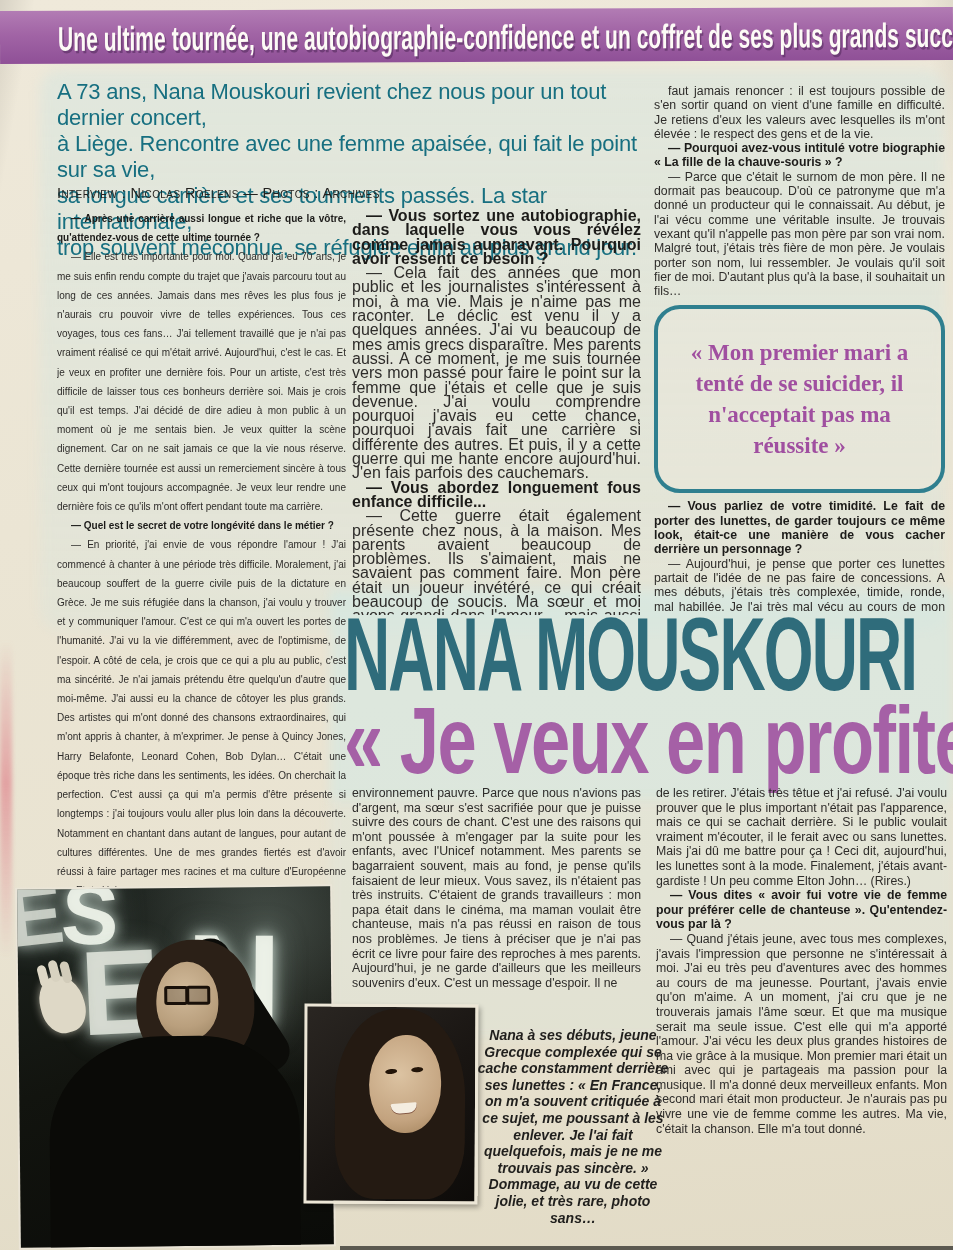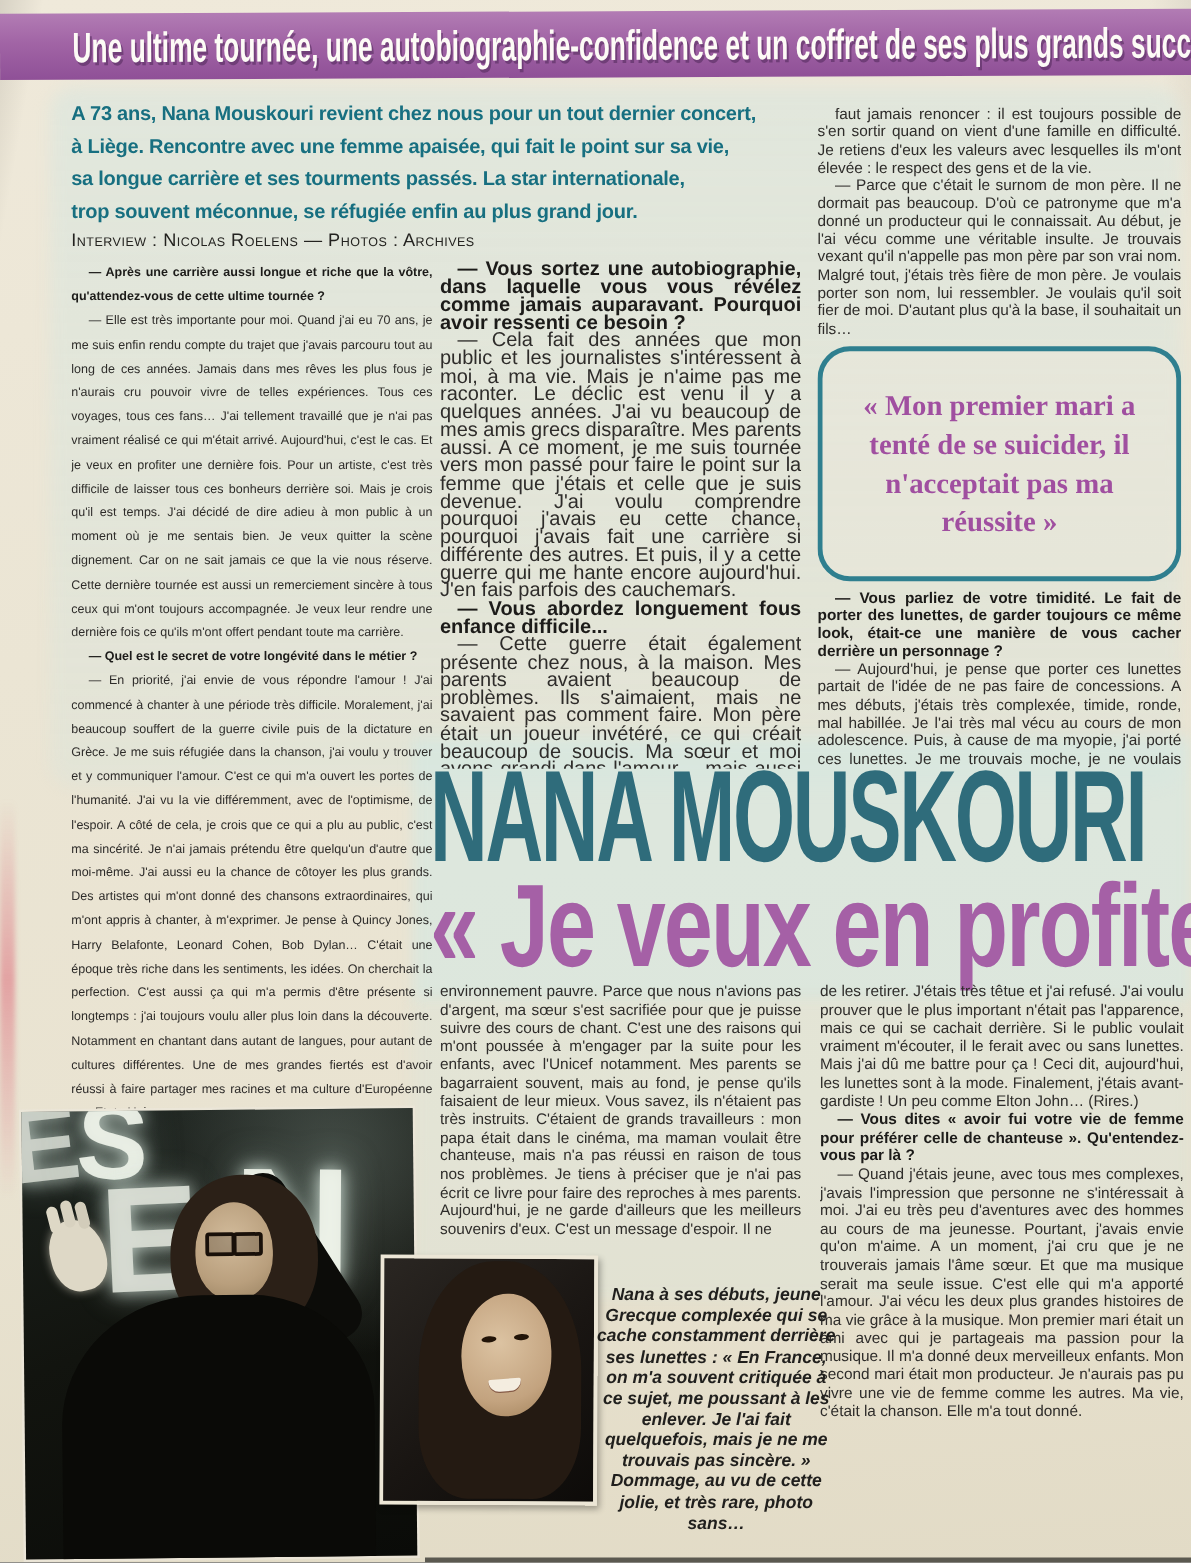--- a/index.html
+++ b/index.html
@@ -28,21 +28,21 @@
   .banner{position:absolute;left:0;top:9px;width:100%;height:53px;
     background:linear-gradient(to bottom,#b27cb4 0%,#a164a5 45%,#8f5097 100%);
     transform:rotate(-0.25deg);}
   .banner-inner{position:absolute;left:58px;top:0;height:53px;line-height:56px;white-space:nowrap;
     font-weight:bold;font-size:34px;color:#fdfbf6;letter-spacing:0px;
     transform:scaleX(0.62);transform-origin:left center;
     text-shadow:2.5px 2.5px 0 rgba(80,40,90,0.55);}
 
   
   .intro{position:absolute;left:57px;top:79px;width:600px;color:#176f80;
-    font-weight:bold;font-size:16px;line-height:26px;letter-spacing:-0.2px;}
+    font-weight:normal;font-size:22px;line-height:26px;letter-spacing:-0.2px;}
   .byline{position:absolute;left:57px;top:185px;font-size:14.5px;color:#23221f;
     font-variant:small-caps;letter-spacing:0.4px;}
 
   
   .col{position:absolute;overflow:hidden;color:#2e2c2a;text-align:justify;}
   .col p{margin:0;text-indent:14px;}
   .col p.q{font-weight:bold;color:#1c1b19;}
   .col1{left:57px;top:209px;width:289px;height:678px;font-size:10px;line-height:19.2px;}
   .col2a{left:352px;top:209px;width:289px;height:406px;font-size:16px;line-height:14.3px;}
   .col2b{left:352px;top:786px;width:289px;height:247px;font-size:12.3px;line-height:14.6px;}
@@ -137,20 +137,21 @@
 
   <div class="col col2a">
     <p class="q">— Vous sortez une autobiographie, dans laquelle vous vous révélez comme jamais auparavant. Pourquoi avoir ressenti ce besoin ?</p>
     <p>— Cela fait des années que mon public et les journalistes s'intéressent à moi, à ma vie. Mais je n'aime pas me raconter. Le déclic est venu il y a quelques années. J'ai vu beaucoup de mes amis grecs disparaître. Mes parents aussi. A ce moment, je me suis tournée vers mon passé pour faire le point sur la femme que j'étais et celle que je suis devenue. J'ai voulu comprendre pourquoi j'avais eu cette chance, pourquoi j'avais fait une carrière si différente des autres. Et puis, il y a cette guerre qui me hante encore aujourd'hui. J'en fais parfois des cauchemars.</p>
     <p class="q">— Vous abordez longuement fous enfance difficile...</p>
     <p>— Cette guerre était également présente chez nous, à la maison. Mes parents avaient beaucoup de problèmes. Ils s'aimaient, mais ne savaient pas comment faire. Mon père était un joueur invétéré, ce qui créait beaucoup de soucis. Ma sœur et moi avons grandi dans l'amour… mais aussi la peur et parfois la honte. Les enfants qui vivent dans cette ambiance deviennent souvent fort timides. J'en ai souffert. Nous vivions dans un</p>
   </div>
 
   <div class="col col3a">
     <p>faut jamais renoncer : il est toujours possible de s'en sortir quand on vient d'une famille en difficulté. Je retiens d'eux les valeurs avec lesquelles ils m'ont élevée : le respect des gens et de la vie.</p>
+    <p class="q">— Pourquoi avez-vous intitulé votre biographie « La fille de la chauve-souris » ?</p>
     <p>— Parce que c'était le surnom de mon père. Il ne dormait pas beaucoup. D'où ce patronyme que m'a donné un producteur qui le connaissait. Au début, je l'ai vécu comme une véritable insulte. Je trouvais vexant qu'il n'appelle pas mon père par son vrai nom. Malgré tout, j'étais très fière de mon père. Je voulais porter son nom, lui ressembler. Je voulais qu'il soit fier de moi. D'autant plus qu'à la base, il souhaitait un fils…</p>
     <div class="pullquote">« Mon premier mari a tenté de se suicider, il n'acceptait pas ma réussite »</div>
     <p class="q">— Vous parliez de votre timidité. Le fait de porter des lunettes, de garder toujours ce même look, était-ce une manière de vous cacher derrière un personnage ?</p>
     <p>— Aujourd'hui, je pense que porter ces lunettes partait de l'idée de ne pas faire de concessions. A mes débuts, j'étais très complexée, timide, ronde, mal habillée. Je l'ai très mal vécu au cours de mon adolescence. Puis, à cause de ma myopie, j'ai porté ces lunettes. Je me trouvais moche, je ne voulais plus me voir dans un miroir. Mais j'ai commencé à avoir du succès en Grèce. Et on m'a conseillé</p>
   </div>
 
   <div class="headline">
     <div class="hl1">NANA MOUSKOURI</div>
     <div class="hl2">« Je veux en profiter</div>
   </div>

